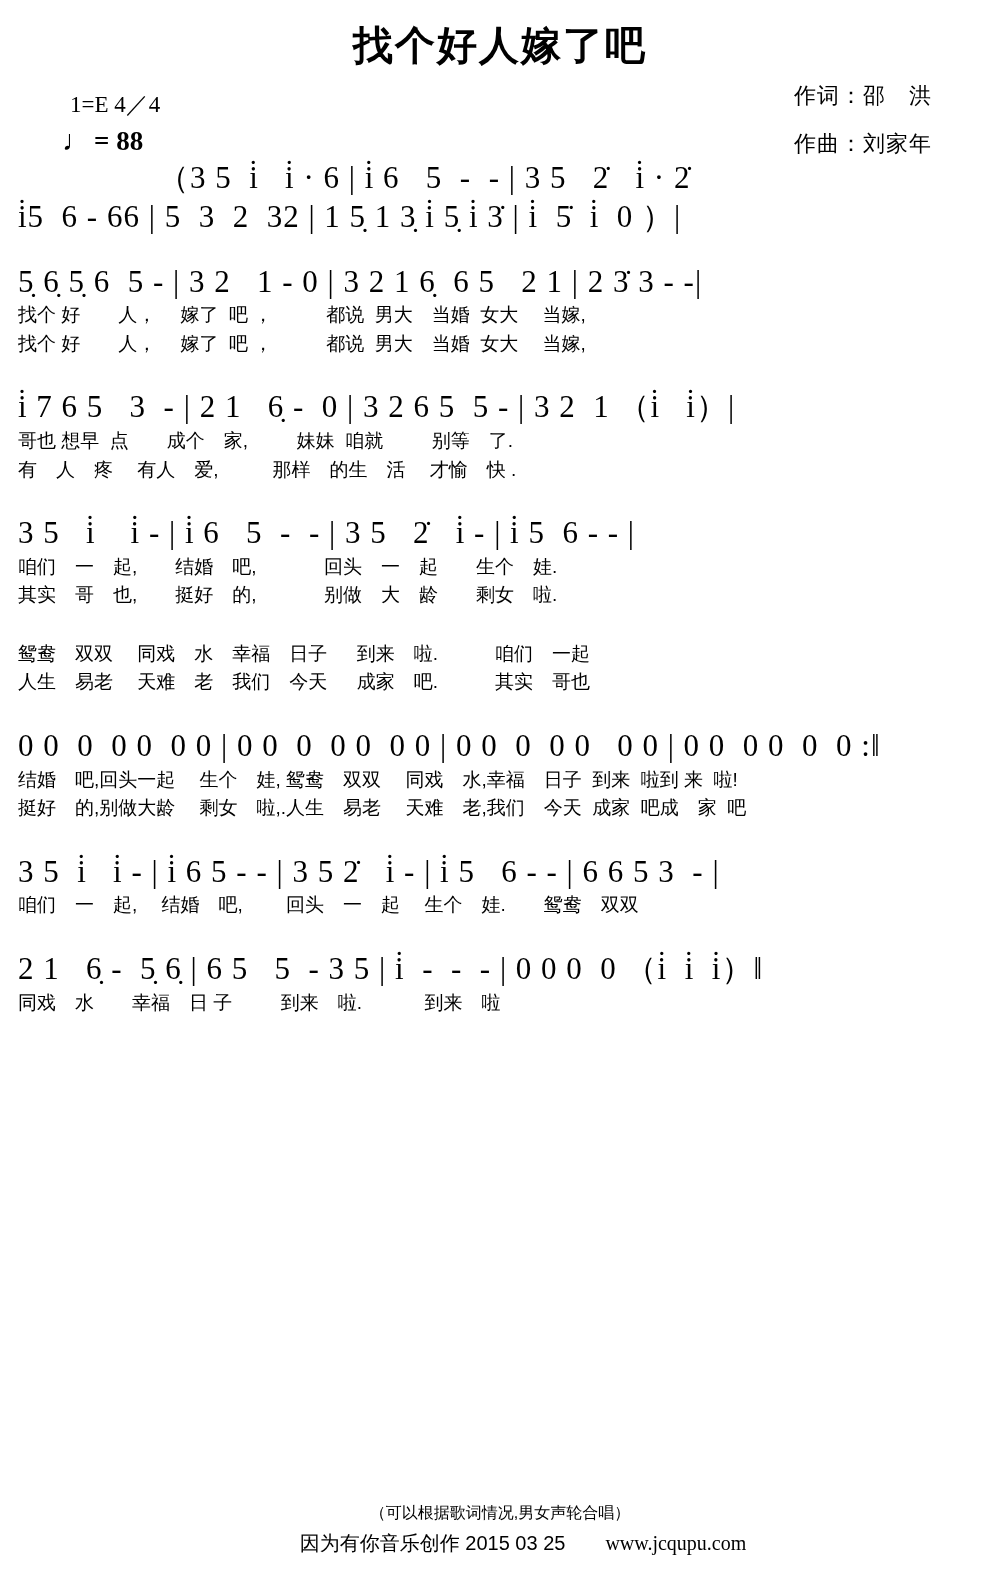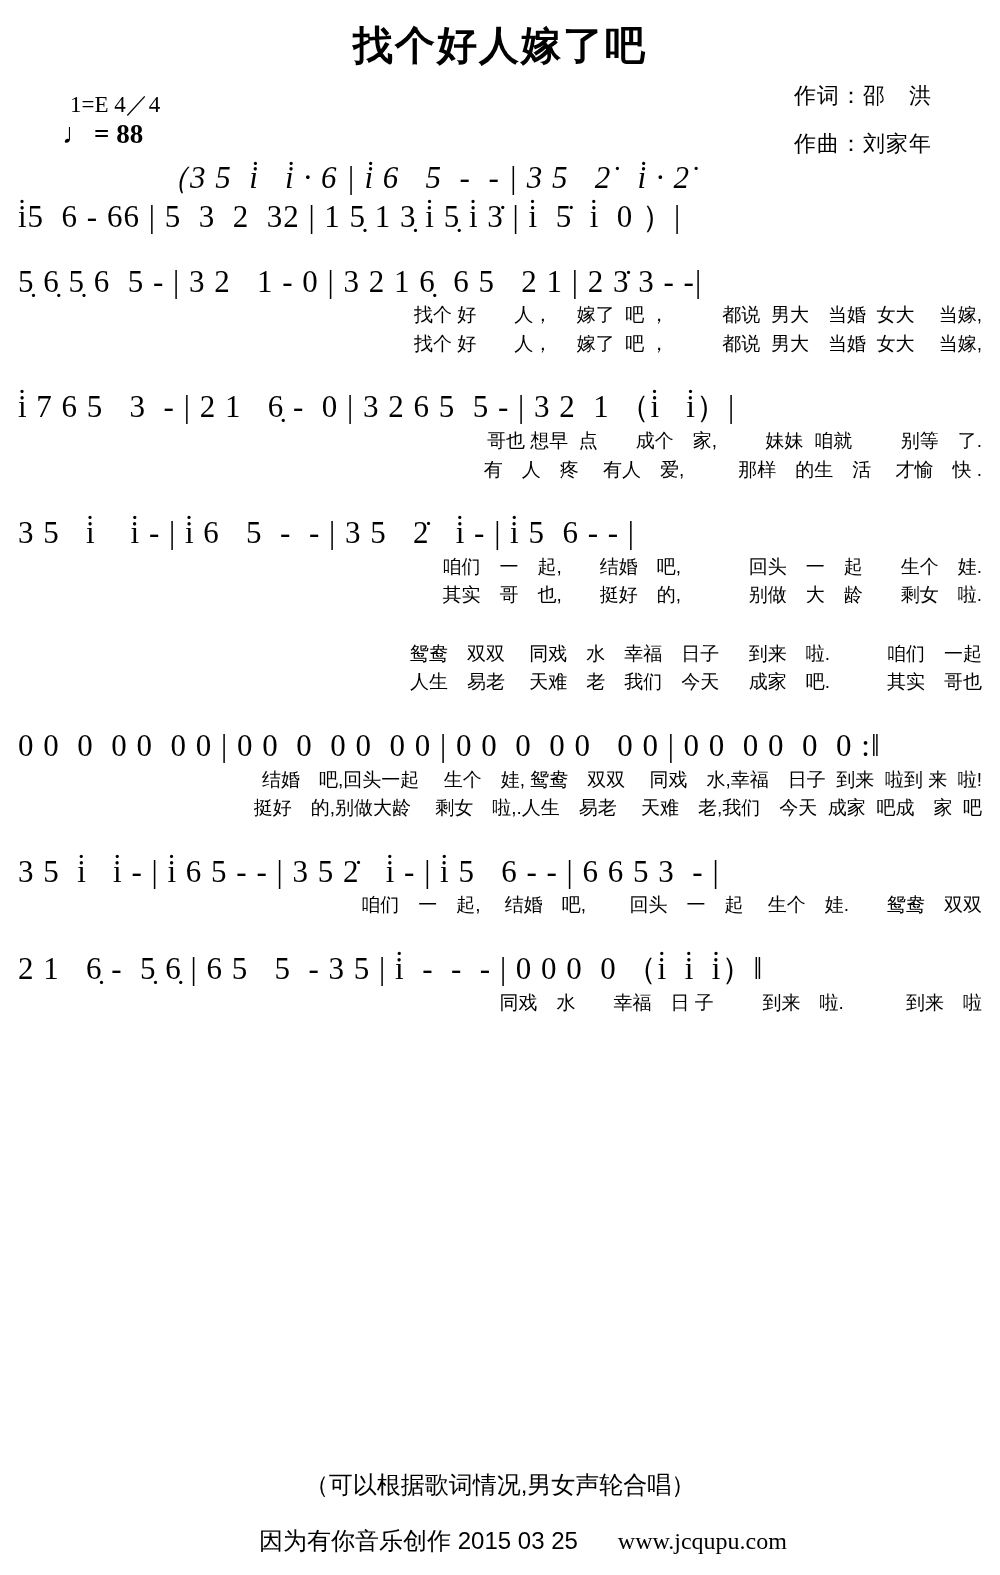--- a/index.html
+++ b/index.html
@@ -35,21 +35,21 @@
   .key-sig {
     position: absolute;
     left: 70px;
     top: 16px;
     font-size: 23px;
     font-family: "Liberation Serif", serif;
   }
   .tempo {
     position: absolute;
     left: 62px;
-    top: 44px;
+    top: 51px;
     font-size: 27px;
     font-weight: bold;
     font-family: "Liberation Serif", serif;
   }
   .tempo .note-glyph {
     font-size: 29px;
     padding-right: 3px;
   }
   .credits {
     position: absolute;
@@ -71,37 +71,36 @@
     white-space: pre;
     font-family: "Liberation Serif", "DejaVu Serif", serif;
     line-height: 1.25;
   }
   .lyric-row {
     font-size: 19px;
     white-space: pre;
     font-family: "Liberation Sans", "DejaVu Sans", sans-serif;
     line-height: 1.5;
     letter-spacing: 0px;
-    text-align: right;
   }
-  .intro-row { padding-left: 140px; font-style: italic; }
+  .intro-row { padding-left: 140px; }
   .sec-gap { height: 26px; }
   .footer {
     position: absolute;
     bottom: 18px;
     width: 1000px;
     text-align: center;
   }
   .footer .note-line {
-    font-size: 24px;
+    font-size: 16px;
     font-family: "Liberation Sans", "DejaVu Sans", sans-serif;
-    margin-bottom: 24px;
+    margin-bottom: 6px;
   }
   .footer .credit-line {
-    font-size: 24px;
+    font-size: 20px;
     font-family: "Liberation Sans", "DejaVu Sans", sans-serif;
     margin-left: 46px;
   }
   .footer .url {
     padding-left: 40px;
     font-family: "Liberation Serif", serif;
   }
   .block { margin-bottom: 4px; }
 </style>
 </head>

